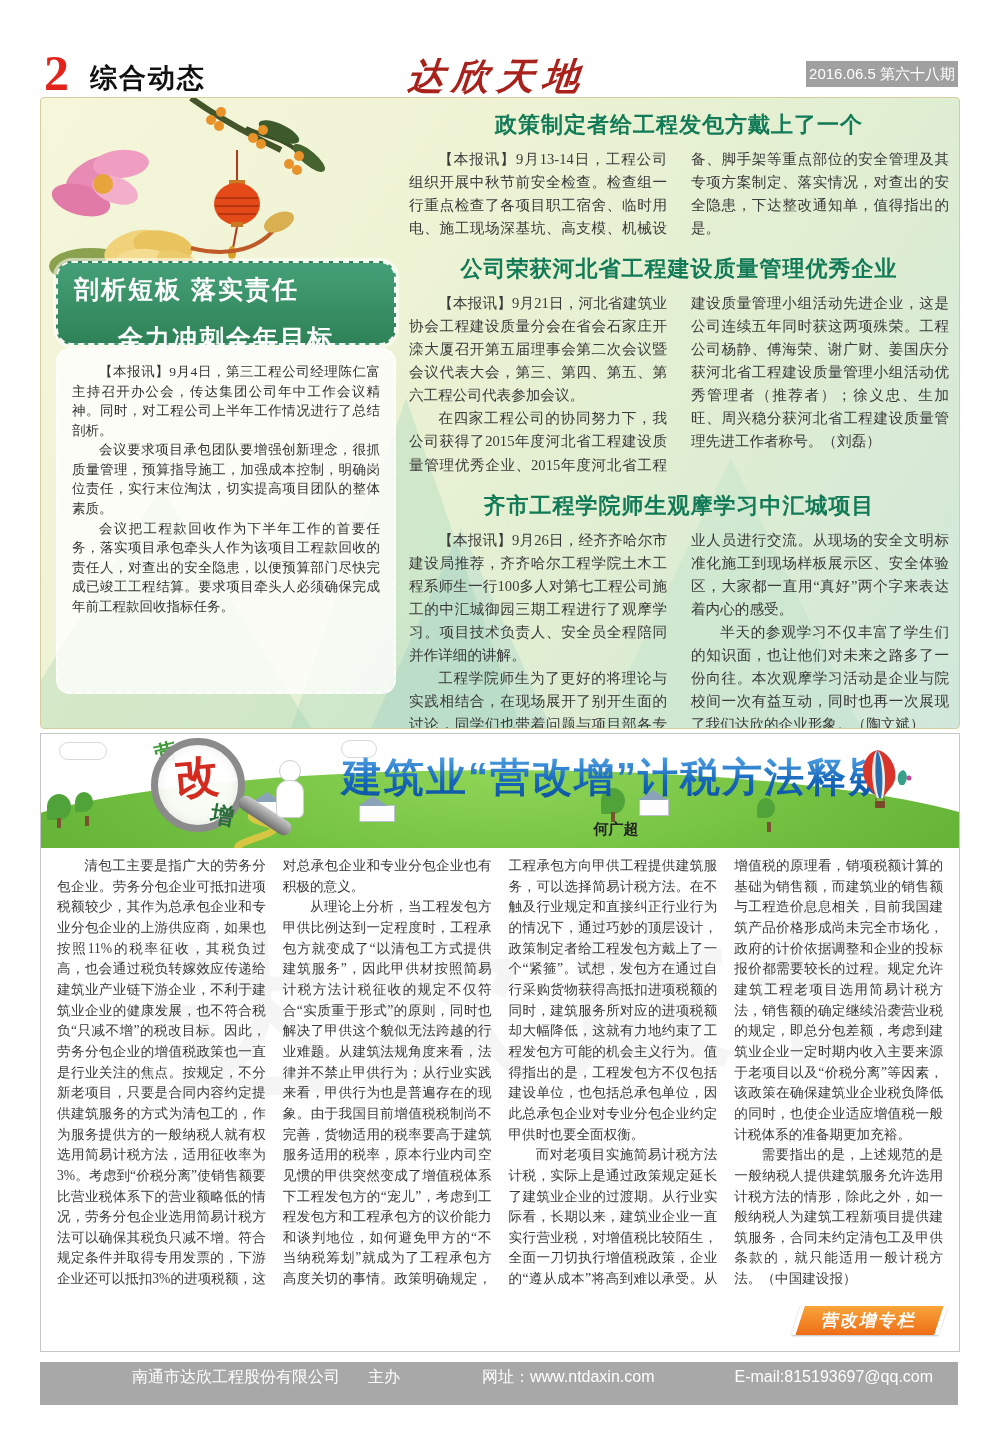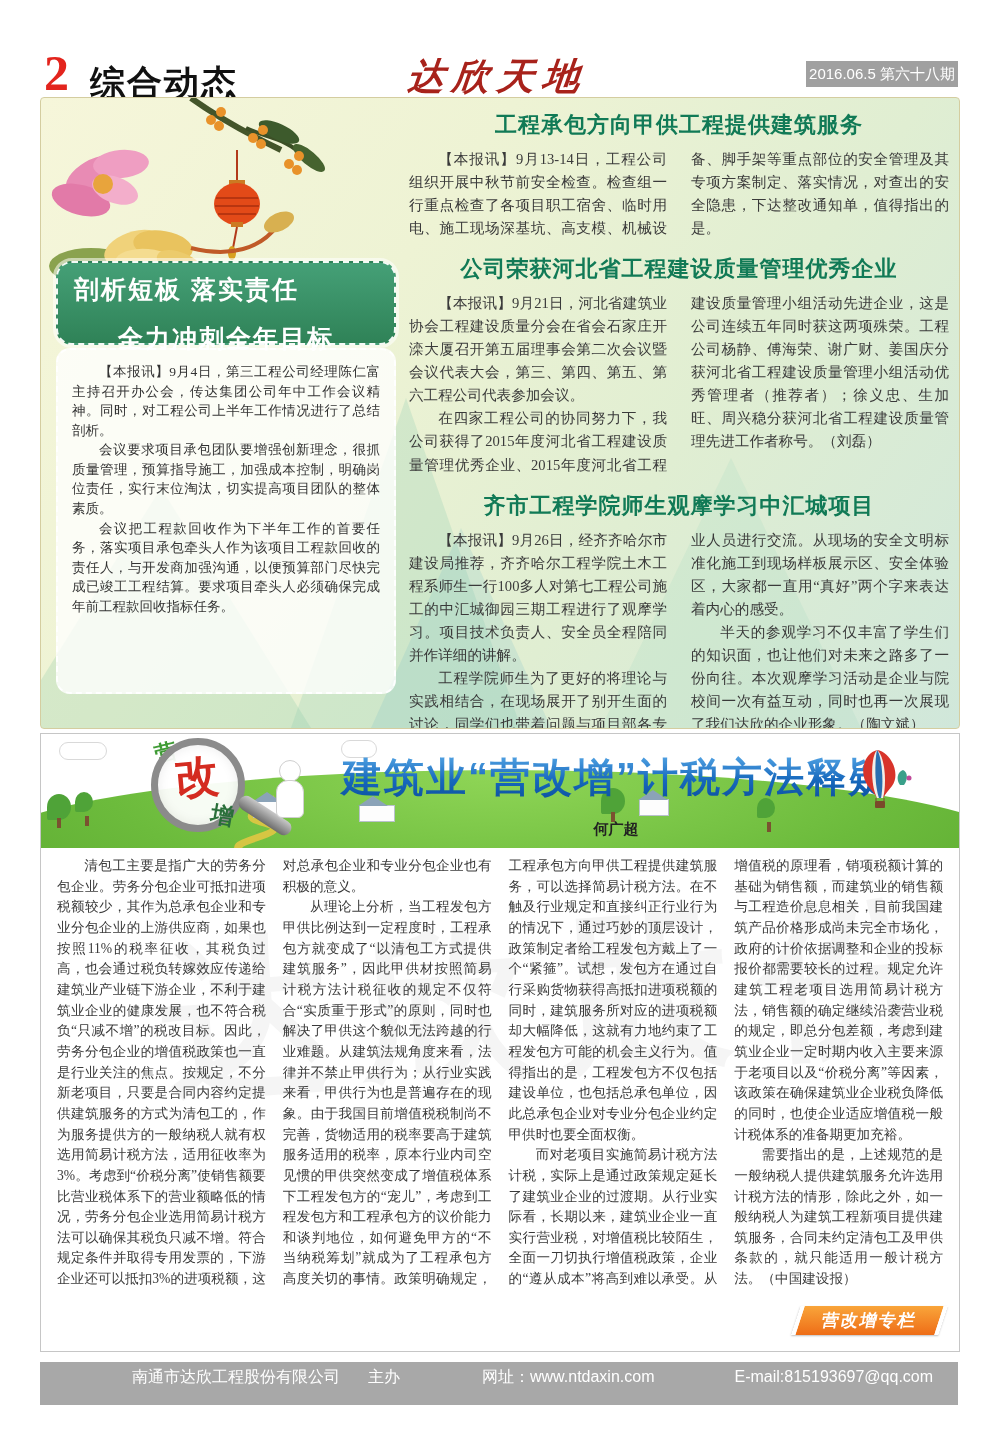--- a/index.html
+++ b/index.html
@@ -1,21 +1,21 @@
 <!DOCTYPE html>
 <html><head>
 <meta charset="utf-8">
 <style>
   html,body{margin:0;padding:0;}
   body{background:#ffffff;font-family:"Liberation Sans","DejaVu Sans",sans-serif;}
   .page{position:relative;width:995px;height:1437px;background:#ffffff;overflow:hidden;}
 
   
   .page-num{position:absolute;left:44px;top:48px;font-size:50px;line-height:50px;font-weight:bold;color:#e3241d;font-family:"Liberation Serif","DejaVu Serif",serif;}
-  .section-name{position:absolute;left:90px;top:60px;font-size:35px;font-weight:bold;color:#111;letter-spacing:2px;}
+  .section-name{position:absolute;left:90px;top:60px;font-size:27px;font-weight:bold;color:#111;letter-spacing:2px;}
   .masthead{position:absolute;left:0;right:0;top:52px;text-align:center;font-size:37px;font-weight:bold;font-style:italic;color:#a8221b;letter-spacing:8px;font-family:"Liberation Serif","DejaVu Serif",serif;transform:skewX(-6deg);}
   .issue-box{position:absolute;left:806px;top:61px;width:152px;height:26px;background:#a0a0a0;color:#fff;font-size:15px;line-height:26px;text-align:center;}
 
   
   .top-panel{position:absolute;left:40px;top:97px;width:918px;height:630px;border:1px solid #d4cda0;border-radius:4px;background:linear-gradient(125deg,#f6f6da 0%,#eef3d4 35%,#e0eed2 65%,#d0e7da 100%);overflow:hidden;}
   .tri{position:absolute;clip-path:polygon(50% 0,0 100%,100% 100%);}
   .tri1{left:-30px;top:390px;width:300px;height:240px;background:rgba(125,195,160,.22);}
   .tri2{left:250px;top:300px;width:230px;height:330px;background:rgba(140,205,175,.25);}
   .tri3{left:330px;top:430px;width:180px;height:200px;background:rgba(120,190,200,.20);}
   .tri4{left:560px;top:360px;width:260px;height:270px;background:rgba(150,210,185,.16);}
@@ -135,26 +135,26 @@
     </svg>
 
     <div class="green-box">
       <div class="l1">剖析短板  落实责任</div>
       <div class="l2">全力冲刺全年目标</div>
     </div>
 
     <div class="white-card">
       <p>【本报讯】9月4日，第三工程公司经理陈仁富主持召开办公会，传达集团公司年中工作会议精神。同时，对工程公司上半年工作情况进行了总结剖析。</p>
       <p>会议要求项目承包团队要增强创新理念，很抓质量管理，预算指导施工，加强成本控制，明确岗位责任，实行末位淘汰，切实提高项目团队的整体素质。</p>
-      <p>会议把工程款回收作为下半年工作的首要任务，落实项目承包牵头人作为该项目工程款回收的责任人，与开发商加强沟通，以便预算部门尽快完成已竣工工程结算。要求项目牵头人必须确保完成年前工程款回收指标任务。</p>
+      <p>会议把工程款回收作为下半年工作的首要任务，落实项目承包牵头人作为该项目工程款回收的责任人，对查出的安全隐患，以便预算部门尽快完成已竣工工程结算。要求项目牵头人必须确保完成年前工程款回收指标任务。</p>
     </div>
 
     <div class="right-col">
       <div class="article">
-        <div class="art-title">工程承包方向甲供工程提供建筑服务</div>
+        <div class="art-title">政策制定者给工程发包方戴上了一个</div>
         <div class="two-col">
           <p>【本报讯】9月13-14日，工程公司组织开展中秋节前安全检查。检查组一行重点检查了各项目职工宿舍、临时用电、施工现场深基坑、高支模、机械设备、脚手架等重点部位的安全管理及其专项方案制定、落实情况，对查出的安全隐患，下达整改通知单，值得指出的是。</p>
         </div>
       </div>
       <div class="article">
         <div class="art-title">公司荣获河北省工程建设质量管理优秀企业</div>
         <div class="two-col">
           <p>【本报讯】9月21日，河北省建筑业协会工程建设质量分会在省会石家庄开滦大厦召开第五届理事会第二次会议暨会议代表大会，第三、第四、第五、第六工程公司代表参加会议。</p>
           <p>在四家工程公司的协同努力下，我公司获得了2015年度河北省工程建设质量管理优秀企业、2015年度河北省工程建设质量管理小组活动先进企业，这是公司连续五年同时获这两项殊荣。工程公司杨静、傅海荣、谢广财、姜国庆分获河北省工程建设质量管理小组活动优秀管理者（推荐者）；徐义忠、生加旺、周兴稳分获河北省工程建设质量管理先进工作者称号。（刘磊）</p>
         </div>

